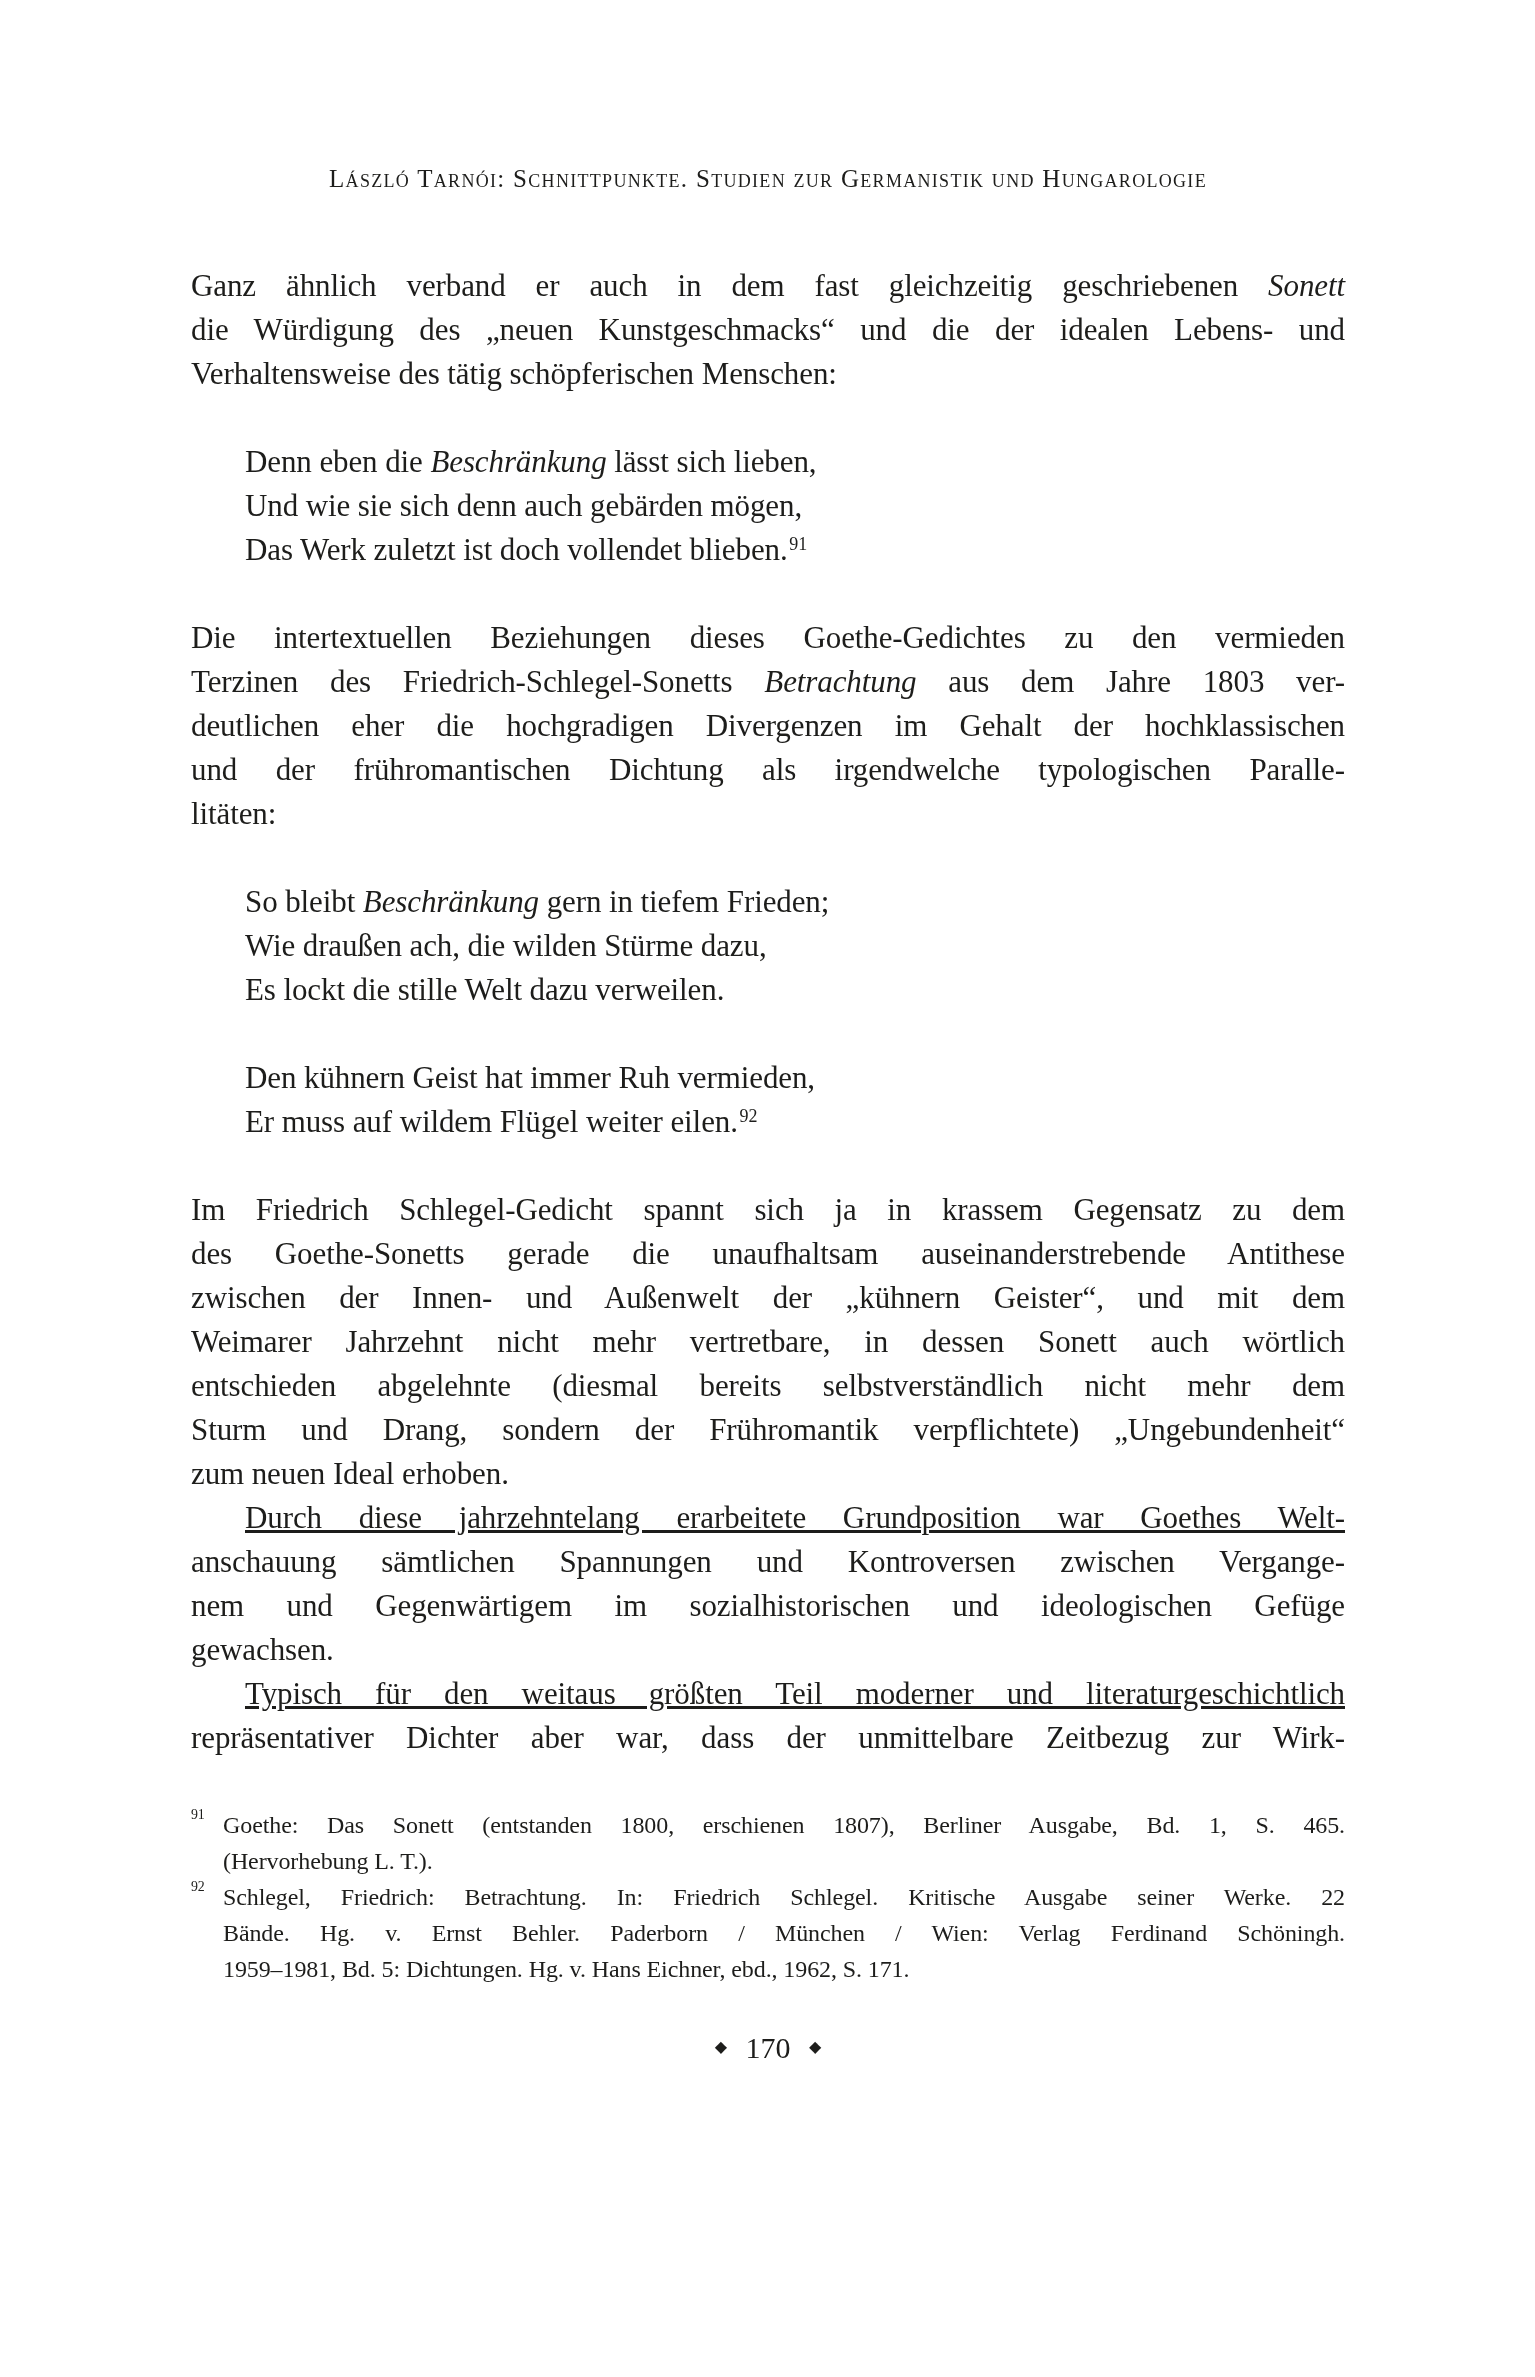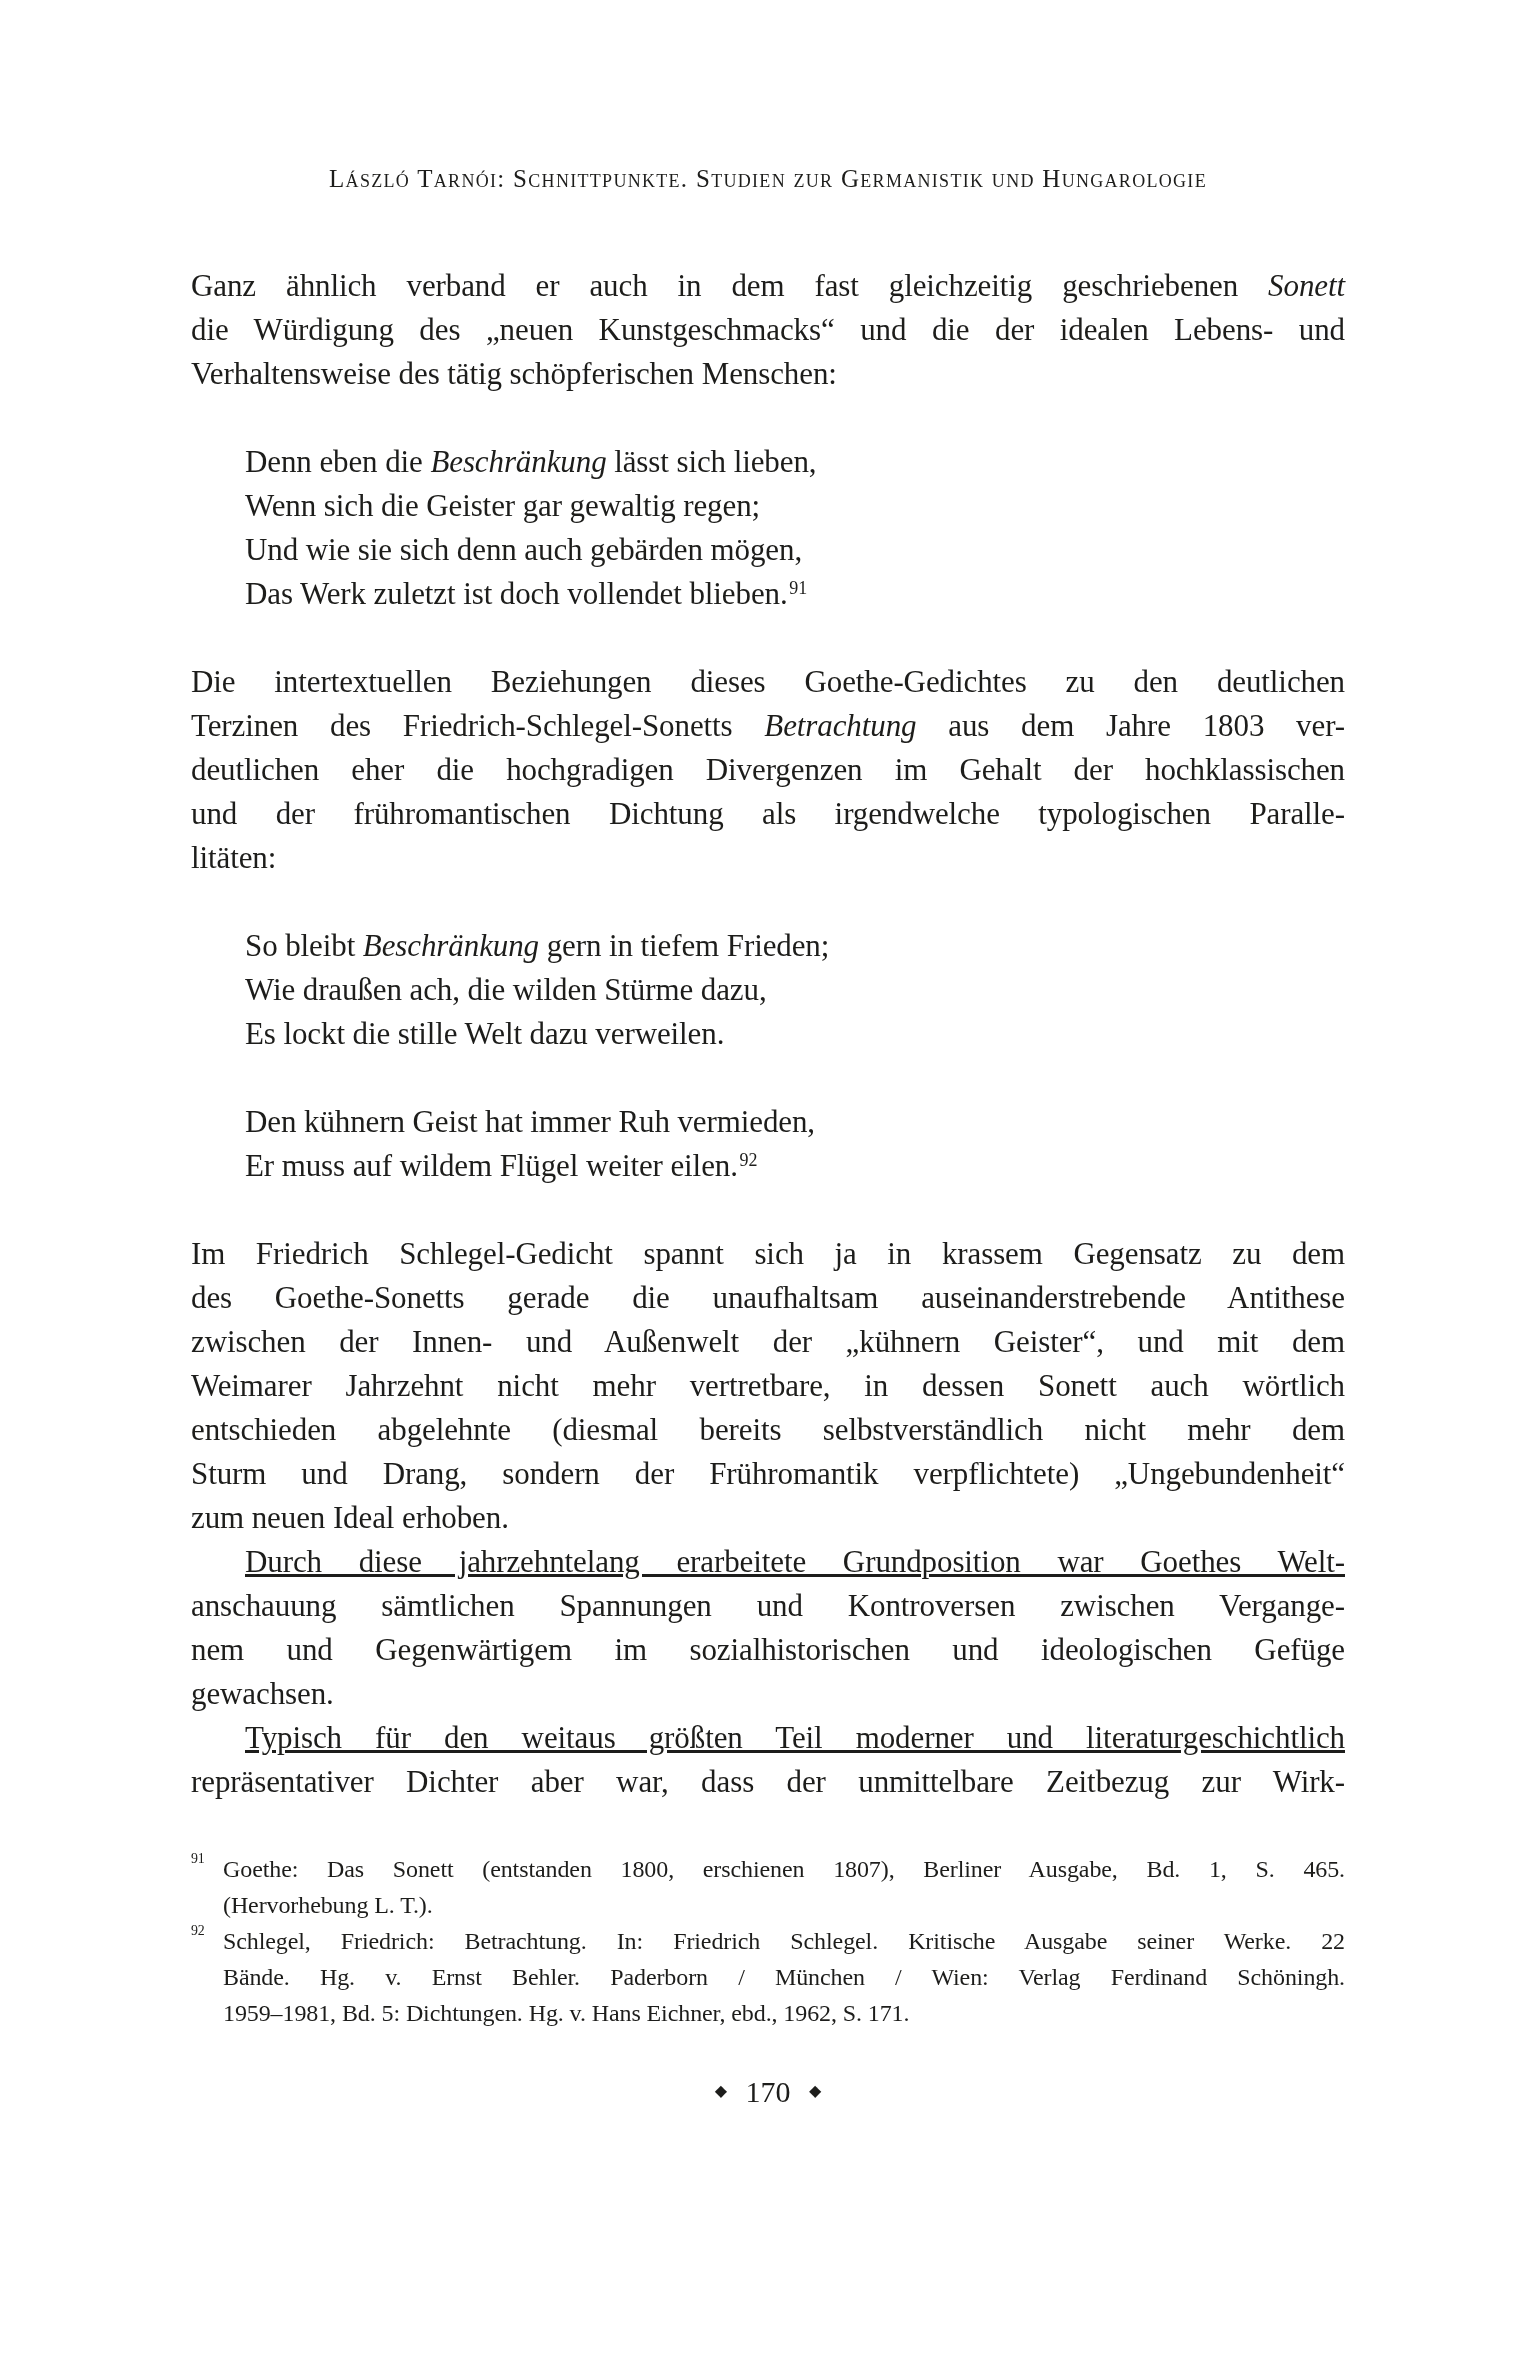--- a/index.html
+++ b/index.html
@@ -89,26 +89,25 @@
   <div class="running-header">László Tarnói: Schnittpunkte. Studien zur Germanistik und Hungarologie</div>
 
   <div class="body-content">
       <div class="paragraph">
         <div class="pline">Ganz ähnlich verband er auch in dem fast gleichzeitig geschriebenen <em>Sonett</em></div>
         <div class="pline">die Würdigung des „neuen Kunstgeschmacks“ und die der idealen Lebens- und</div>
         <div class="pline flush">Verhaltensweise des tätig schöpferischen Menschen:</div>
       </div>
       <div class="verse">
         <div class="vline">Denn eben die <em>Beschränkung</em> lässt sich lieben,</div>
-        <div class="vline">Wenn sich die Geister gar gewaltig regen;</div>
         <div class="vline">Und wie sie sich denn auch gebärden mögen,</div>
         <div class="vline">Das Werk zuletzt ist doch vollendet blieben.<sup class="fnref">91</sup></div>
       </div>
       <div class="paragraph">
-        <div class="pline">Die intertextuellen Beziehungen dieses Goethe-Gedichtes zu den deutlichen</div>
+        <div class="pline">Die intertextuellen Beziehungen dieses Goethe-Gedichtes zu den vermieden</div>
         <div class="pline">Terzinen des Friedrich-Schlegel-Sonetts <em>Betrachtung</em> aus dem Jahre 1803 ver-</div>
         <div class="pline">deutlichen eher die hochgradigen Divergenzen im Gehalt der hochklassischen</div>
         <div class="pline">und der frühromantischen Dichtung als irgendwelche typologischen Paralle-</div>
         <div class="pline flush">litäten:</div>
       </div>
       <div class="verse">
         <div class="vline">So bleibt <em>Beschränkung</em> gern in tiefem Frieden;</div>
         <div class="vline">Wie draußen ach, die wilden Stürme dazu,</div>
         <div class="vline">Es lockt die stille Welt dazu verweilen.</div>
       </div>

